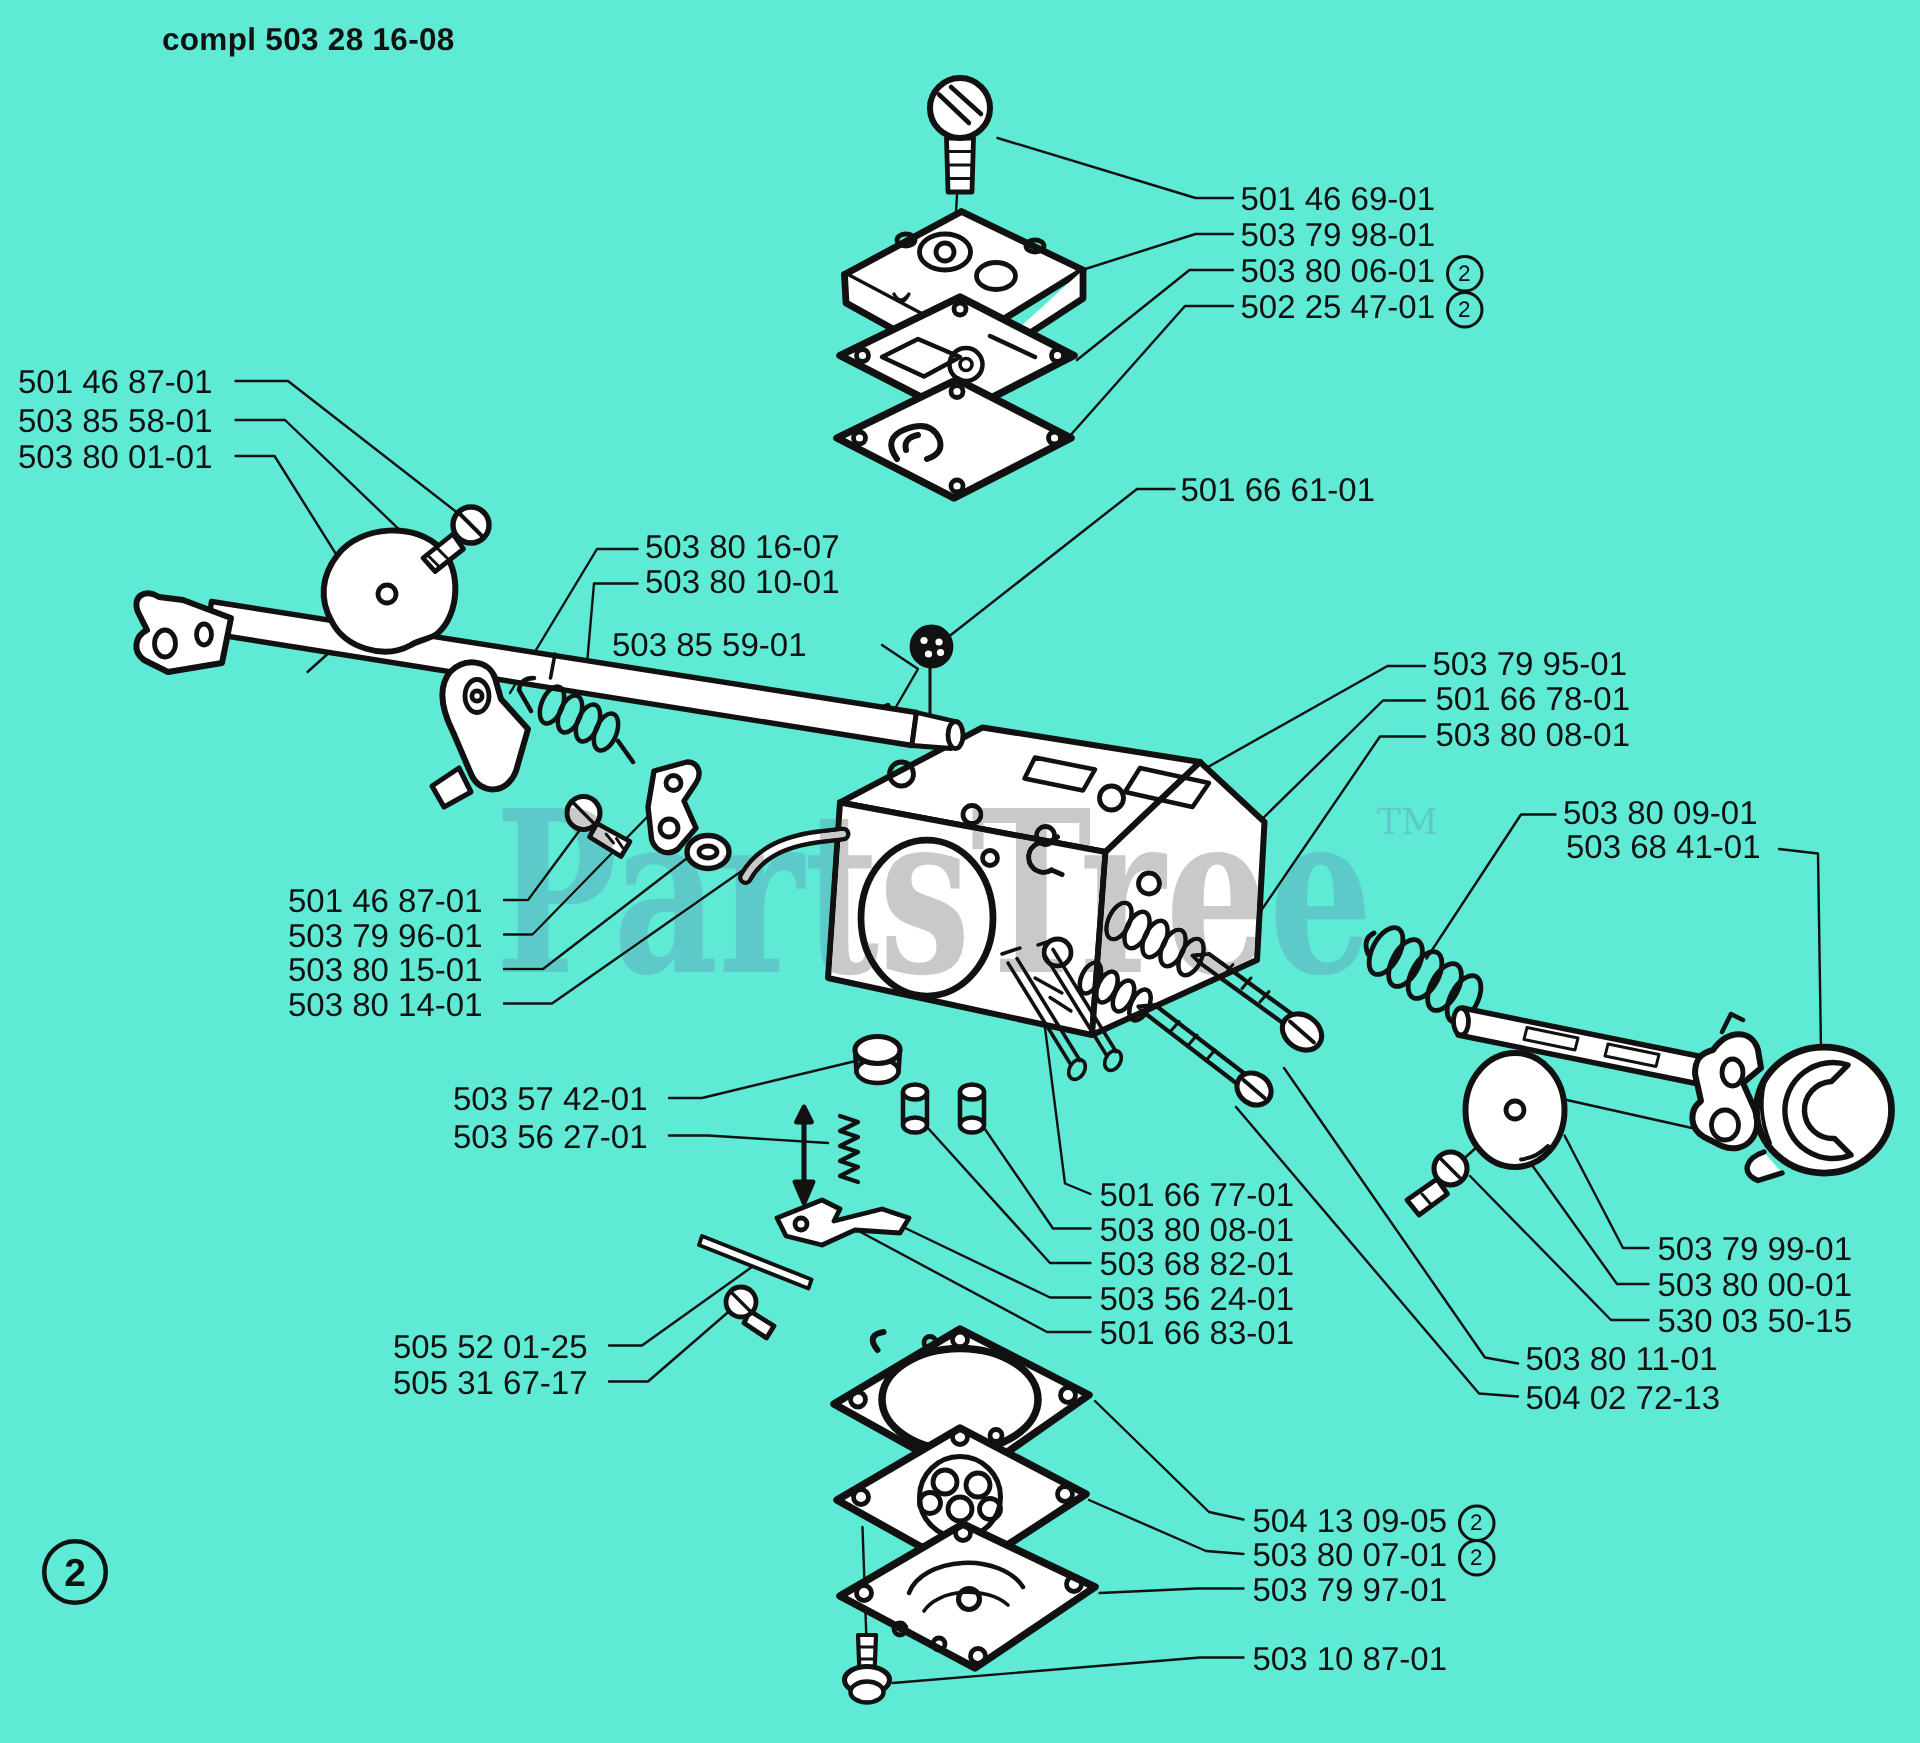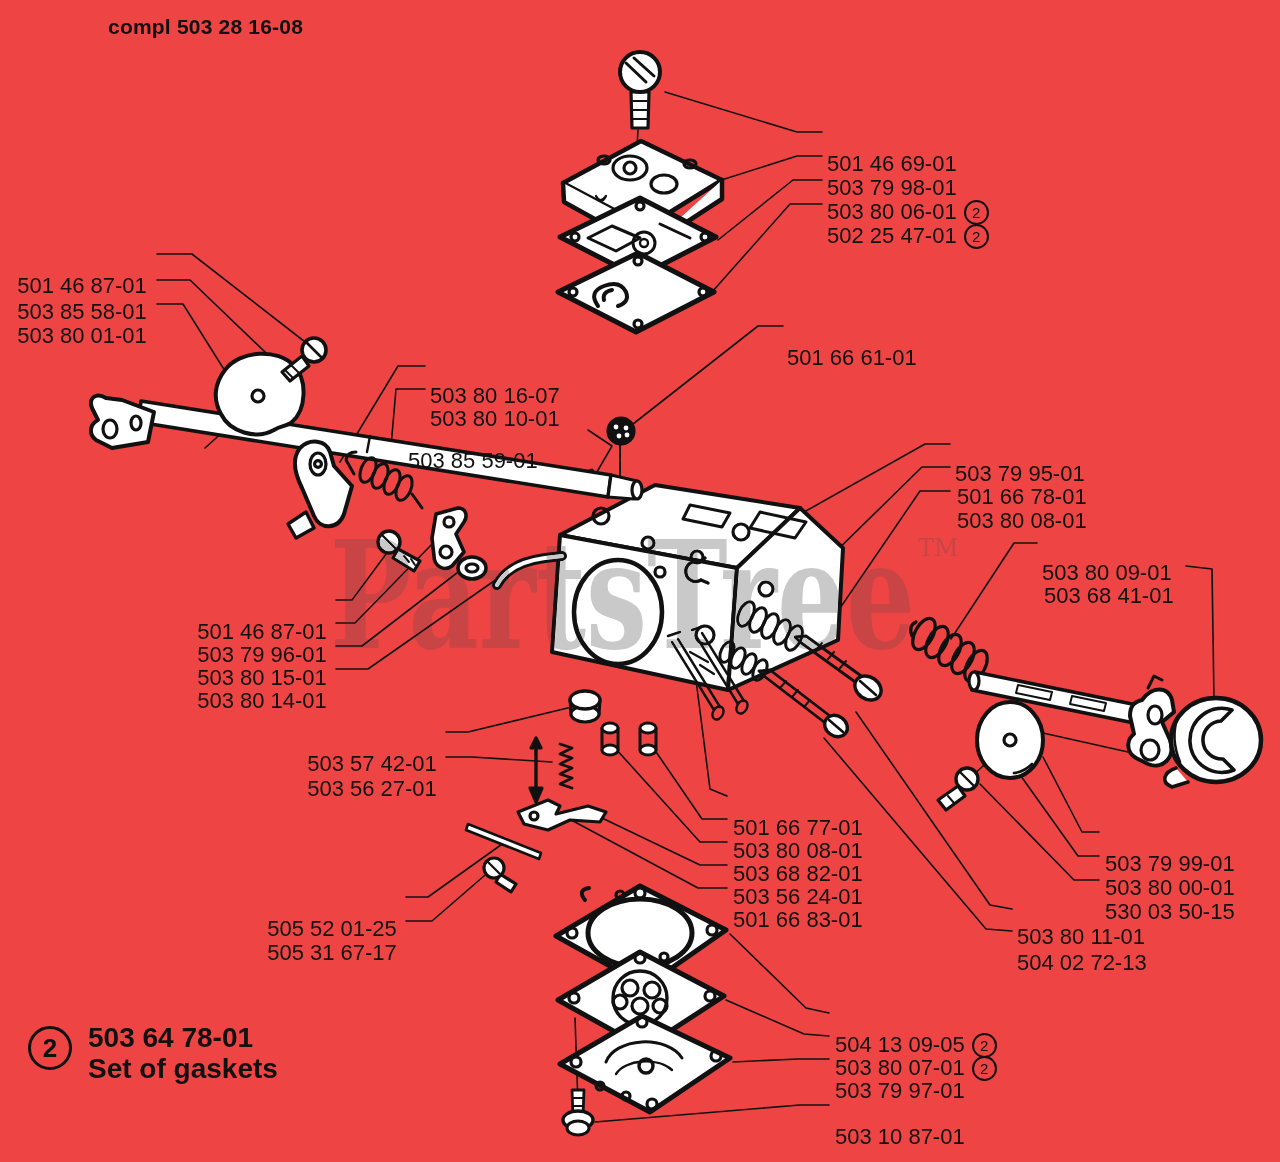--- a/index.html
+++ b/index.html
@@ -1,21 +1,21 @@
 <!DOCTYPE html>
 <html><head>
 <meta charset="utf-8">
 <style>
   html,body{margin:0;padding:0;background:#fff;}
-  .stage{position:relative;width:1280px;height:1162px;background:#ef4444;overflow:hidden;
+  .stage{position:relative;width:1280px;height:1162px;background:#5eead4;overflow:hidden;
          font-family:"Liberation Sans",sans-serif;color:#111;}
   .hdr{position:absolute;left:108px;top:15px;font-size:21px;font-weight:bold;letter-spacing:.2px;}
   svg{position:absolute;left:0;top:0;}
-  .lbl{position:absolute;font-size:22px;line-height:24px;white-space:nowrap;color:#111;margin-top:31px;}
-  .ra{width:140px;text-align:center;}
+  .lbl{position:absolute;font-size:22px;line-height:24px;white-space:nowrap;color:#111;}
+  .ra{width:140px;text-align:left;}
   .badge{display:inline-block;width:21px;height:21px;border:2px solid #111;border-radius:50%;
          font-size:15px;line-height:21px;text-align:center;vertical-align:1px;margin-left:7px;}
   .footer{position:absolute;left:28px;top:1022px;display:flex;align-items:flex-start;gap:16px;}
   .fcirc{width:38px;height:38px;border:3px solid #111;border-radius:50%;font-size:26px;font-weight:bold;
          line-height:38px;text-align:center;margin-top:4px;}
   .ftxt{font-size:28px;font-weight:bold;line-height:31px;}
 </style>
 </head>
 <body>
 
@@ -407,19 +407,15 @@
   <div class="lbl" style="left:1017px;top:894px">503 80 11-01</div>
   <div class="lbl" style="left:1017px;top:920px">504 02 72-13</div>
 
   <div class="lbl" style="left:835px;top:1002px"><span>504 13 09-05</span><span class="badge">2</span></div>
   <div class="lbl" style="left:835px;top:1025px"><span>503 80 07-01</span><span class="badge">2</span></div>
   <div class="lbl" style="left:835px;top:1048px">503 79 97-01</div>
   <div class="lbl" style="left:835px;top:1094px">503 10 87-01</div>
 
   <div class="footer">
     <div class="fcirc">2</div>
-    <div>
-      <div class="ftxt">503 64 78-01</div>
-      <div class="ftxt">Set of gaskets</div>
-    </div>
   </div>
 
 </div>
 
 </body></html>

